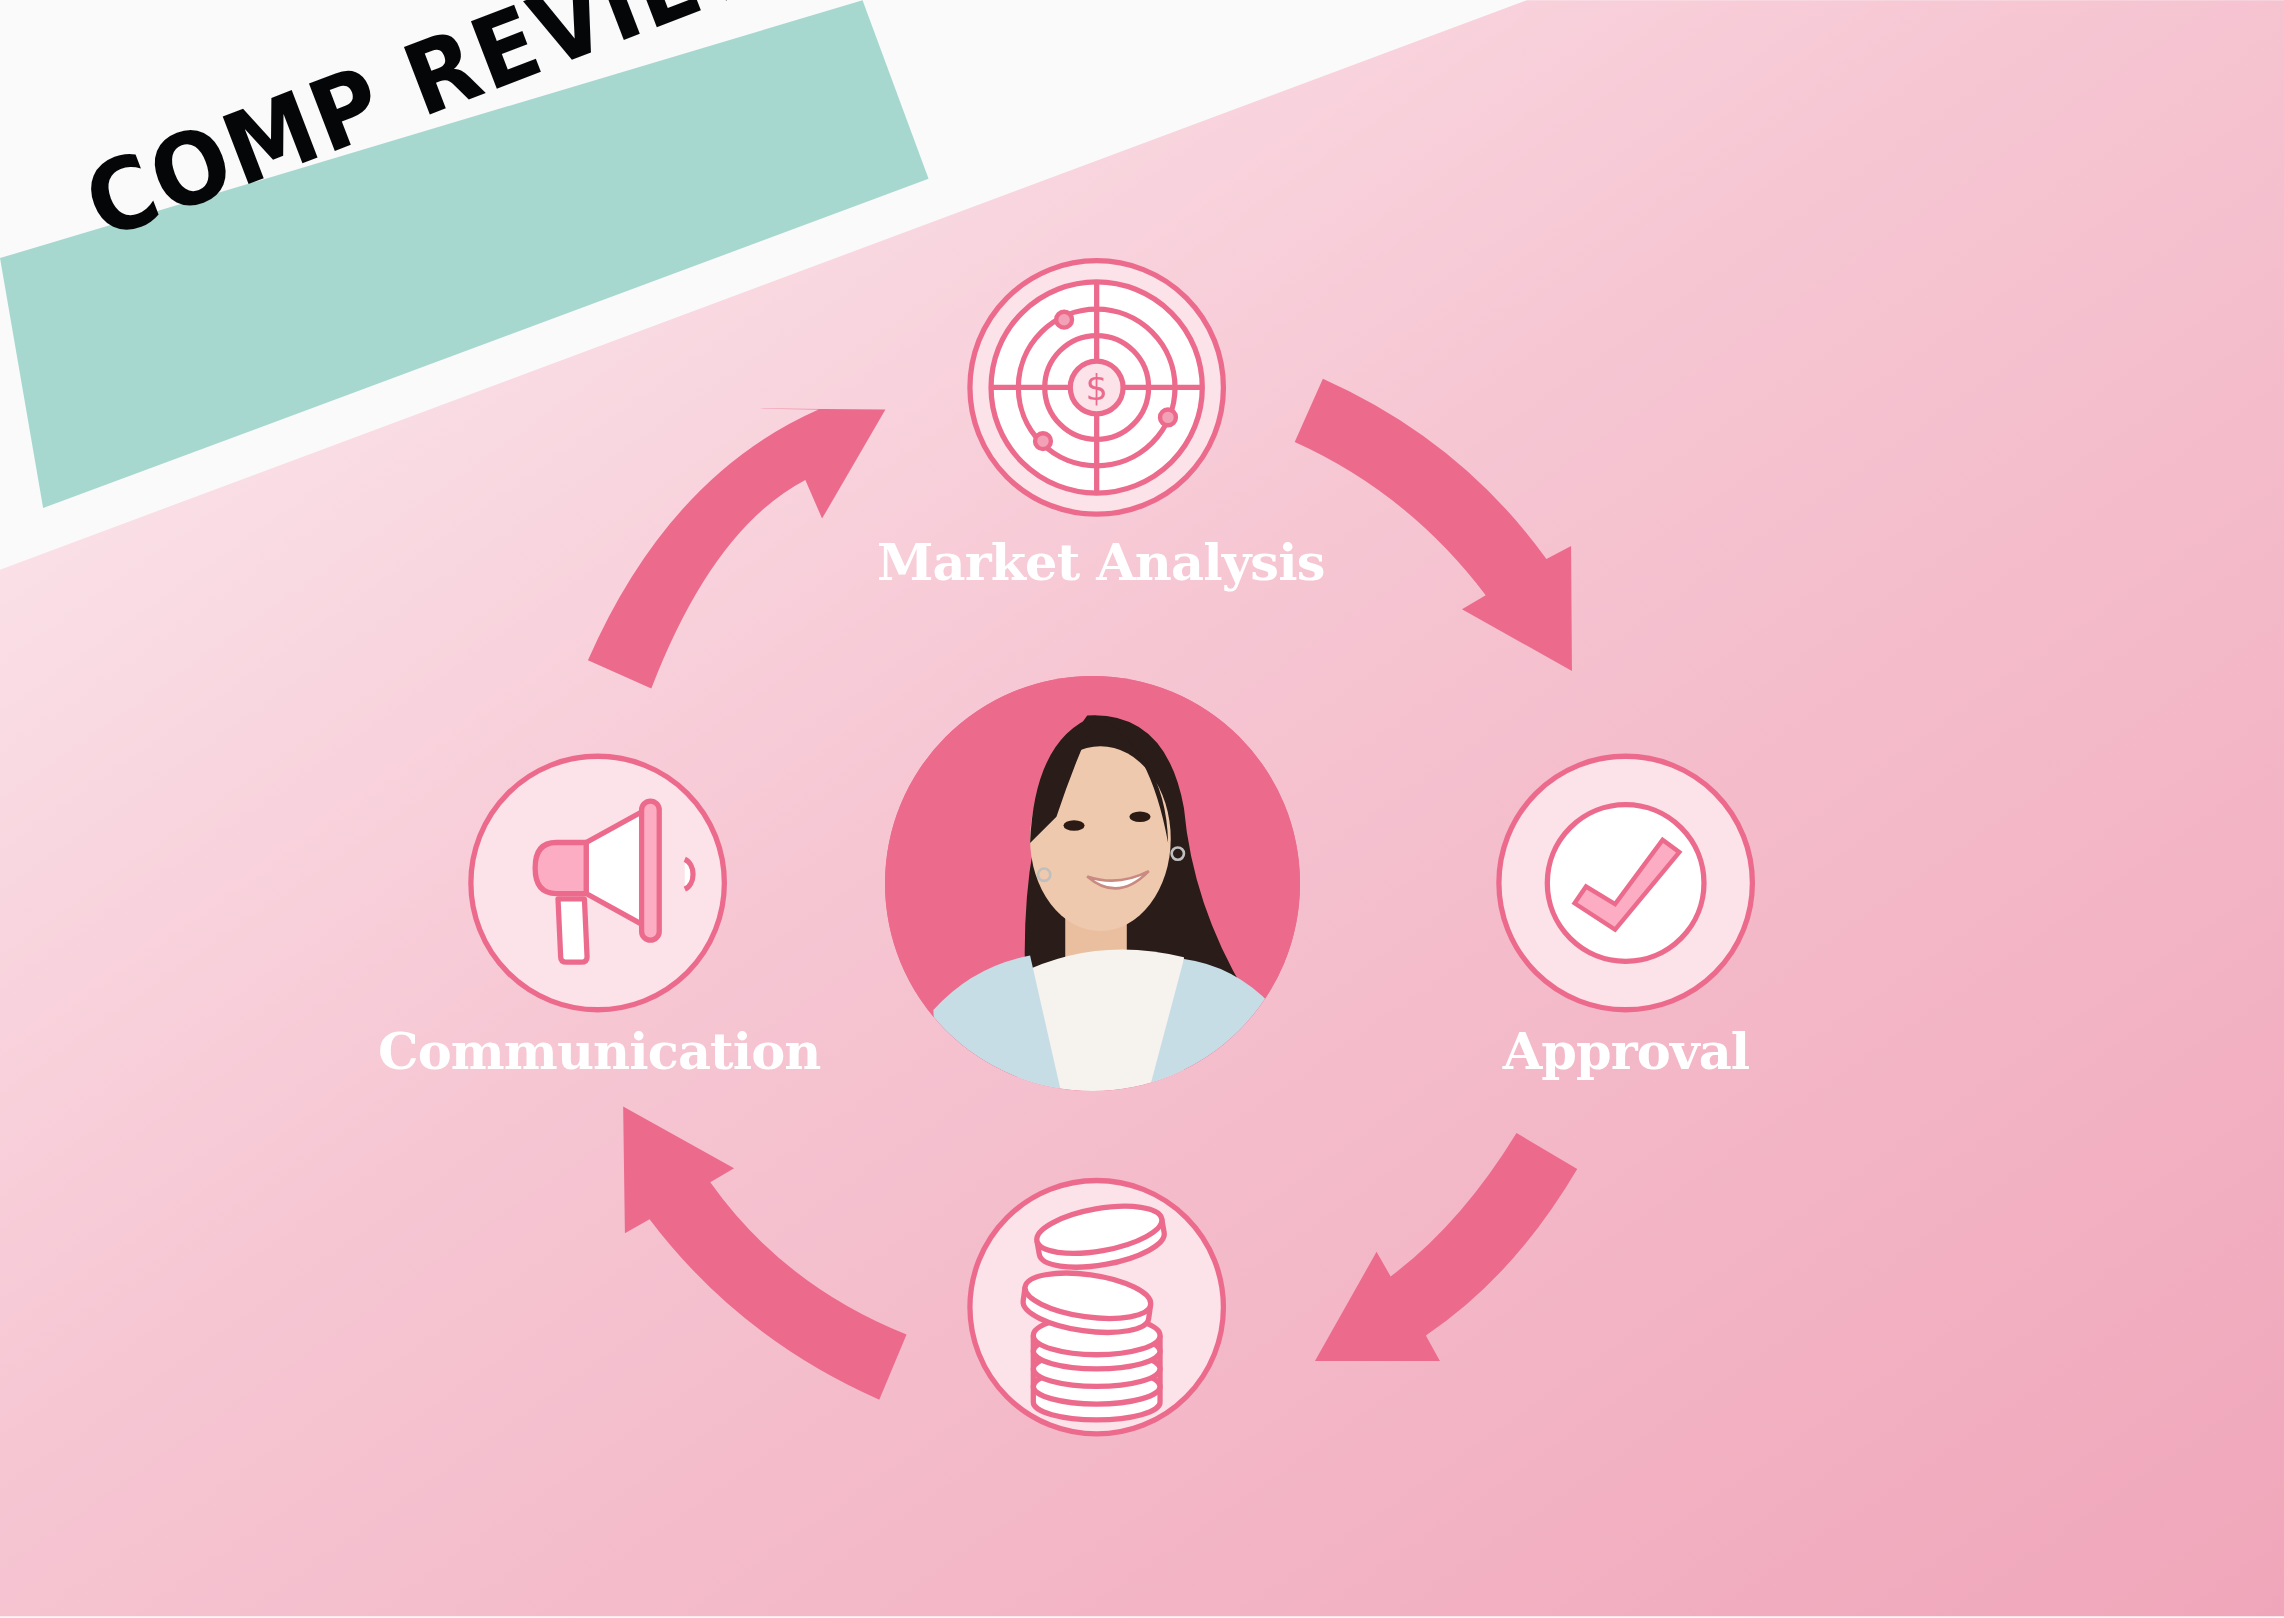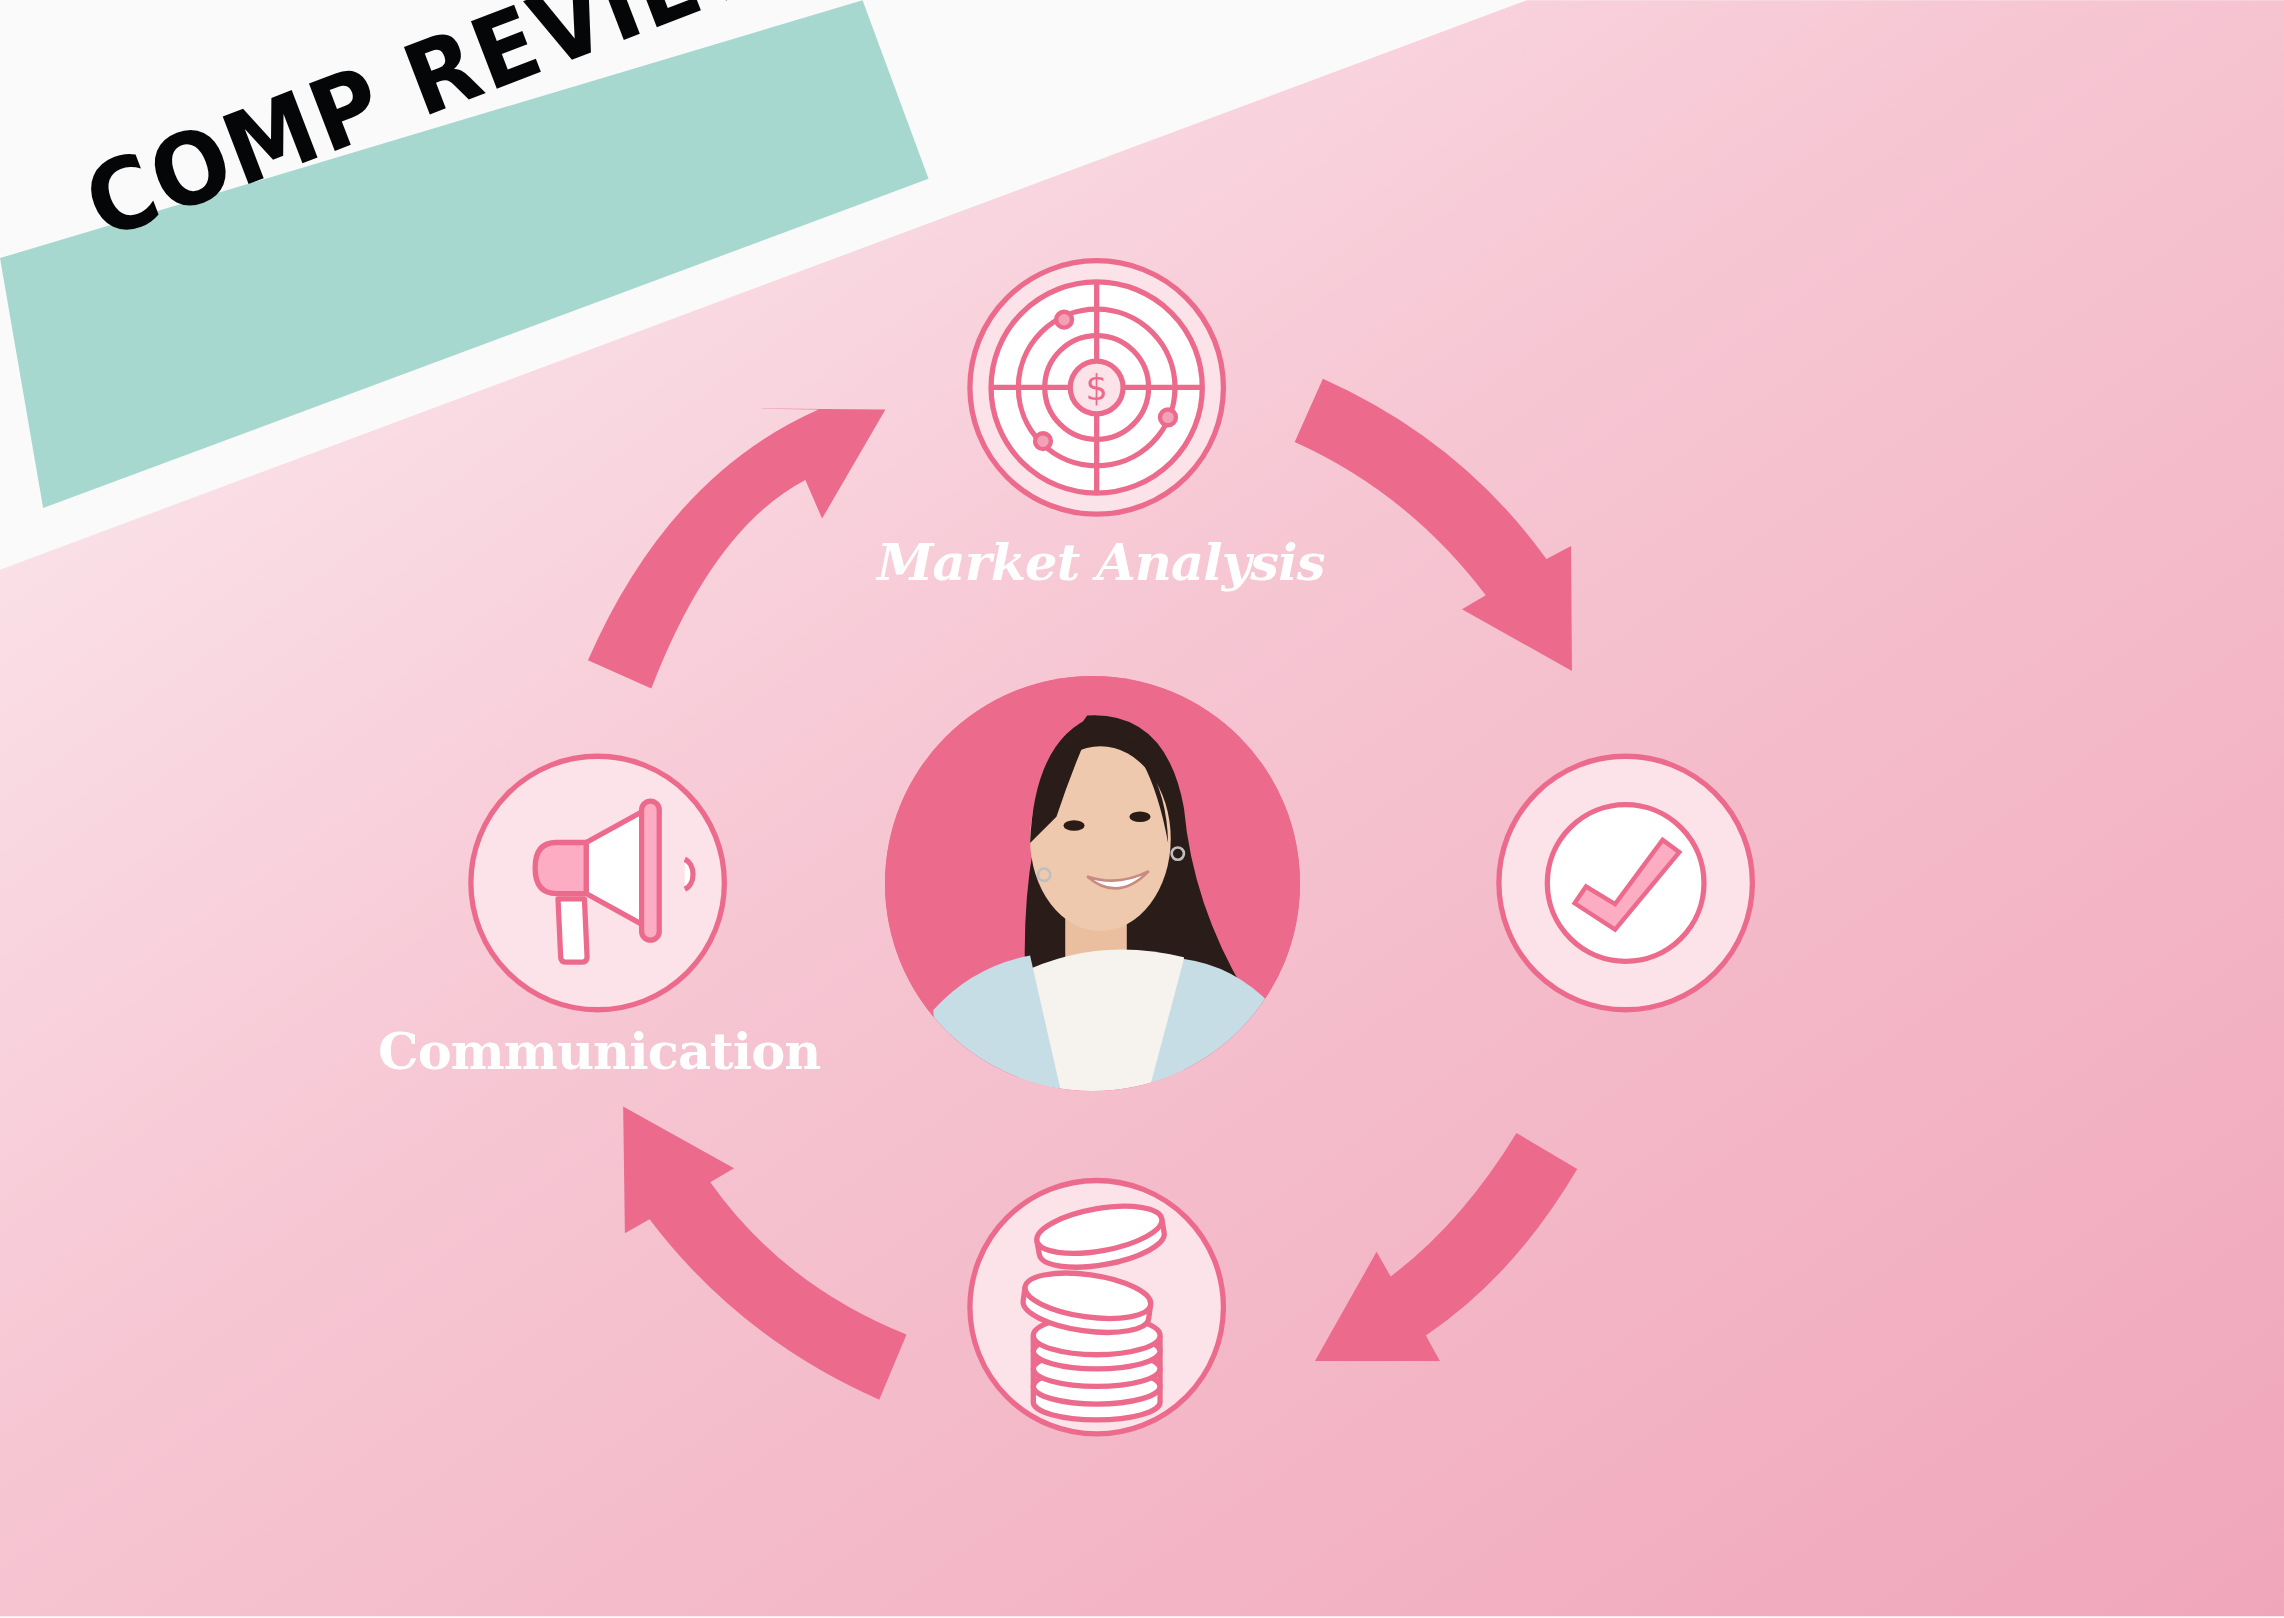--- a/index.html
+++ b/index.html
@@ -152,16 +152,17 @@
       <circle cx="181" cy="226" r="7" fill="none" stroke="#bfbfbf" stroke-width="3"></circle>
       <circle cx="333" cy="202" r="7" fill="none" stroke="#bfbfbf" stroke-width="3"></circle>
 
       <path d="M150,340 Q240,295 340,320 L340,472 L150,472 Z" fill="#f6f3ef"></path>
 
       <path d="M55,380 Q100,330 165,318 L200,472 L60,472 Z" fill="#c7dde6"></path>
       <path d="M340,322 Q400,330 445,380 L430,472 L300,472 Z" fill="#c7dde6"></path>
     </svg>
   </div>
 
-  <div class="lbl" style="left:877px; top:537px; width:440px;font-style:italic;">Market Analysis</div>
+  <div class="lbl" style="left:877px; top:537px; width:440px;">Market Analysis</div>
+  <div class="lbl" style="left:1450px; top:1026px; width:352px;">Approval</div>
   <div class="lbl" style="left:378px; top:1026px; width:440px;text-align:center;">Communication</div>
 </div>
 
 
 </body></html>

